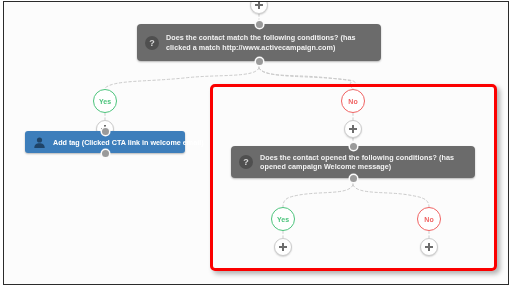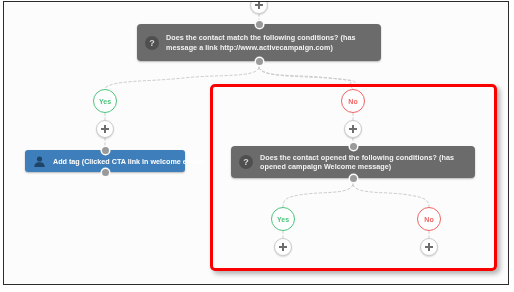--- a/index.html
+++ b/index.html
@@ -177,32 +177,32 @@
         </g>
       </svg>
 
       <div class="node" style="left:246px;top:-6px;">
         <div class="plus"></div>
       </div>
 
       <div class="node cond-box" style="left:133px;top:22px;width:244px;height:37px;">
         <div class="nub" style="left:50%;top:-3.5px;margin-left:-3.5px;"></div>
         <div class="cond-q">?</div>
-        <div class="cond-text">Does the contact match the following conditions? (has message a link http://www.activecampaign.com)</div>
+        <div class="cond-text">Does the contact match the following conditions? (has clicked a match http://www.activecampaign.com)</div>
         <div class="nub" style="left:50%;bottom:-3.5px;margin-left:-3.5px;"></div>
       </div>
 
       <div class="node branch yes" style="left:89px;top:87px;">
         <span>Yes</span>
       </div>
       <div class="node" style="left:92px;top:118px;">
         <div class="plus"></div>
       </div>
 
-      <div class="node action-box" style="left:21px;top:148px;width:160px;height:22px;">
+      <div class="node action-box" style="left:21px;top:129px;width:160px;height:22px;">
         <div class="nub" style="left:50%;top:-3.5px;margin-left:-3.5px;"></div>
         <div class="action-icon">
           <svg width="13" height="13" viewBox="0 0 13 13">
             <circle cx="6.5" cy="4" r="2.6" fill="#1f4468"></circle>
             <path d="M1.3,12 C1.3,8.6 3.6,7.2 6.5,7.2 C9.4,7.2 11.7,8.6 11.7,12 Z" fill="#1f4468"></path>
           </svg>
         </div>
         <div class="action-text">Add tag (Clicked CTA link in welcome email)</div>
         <div class="nub" style="left:50%;bottom:-3.5px;margin-left:-3.5px;"></div>
       </div>

